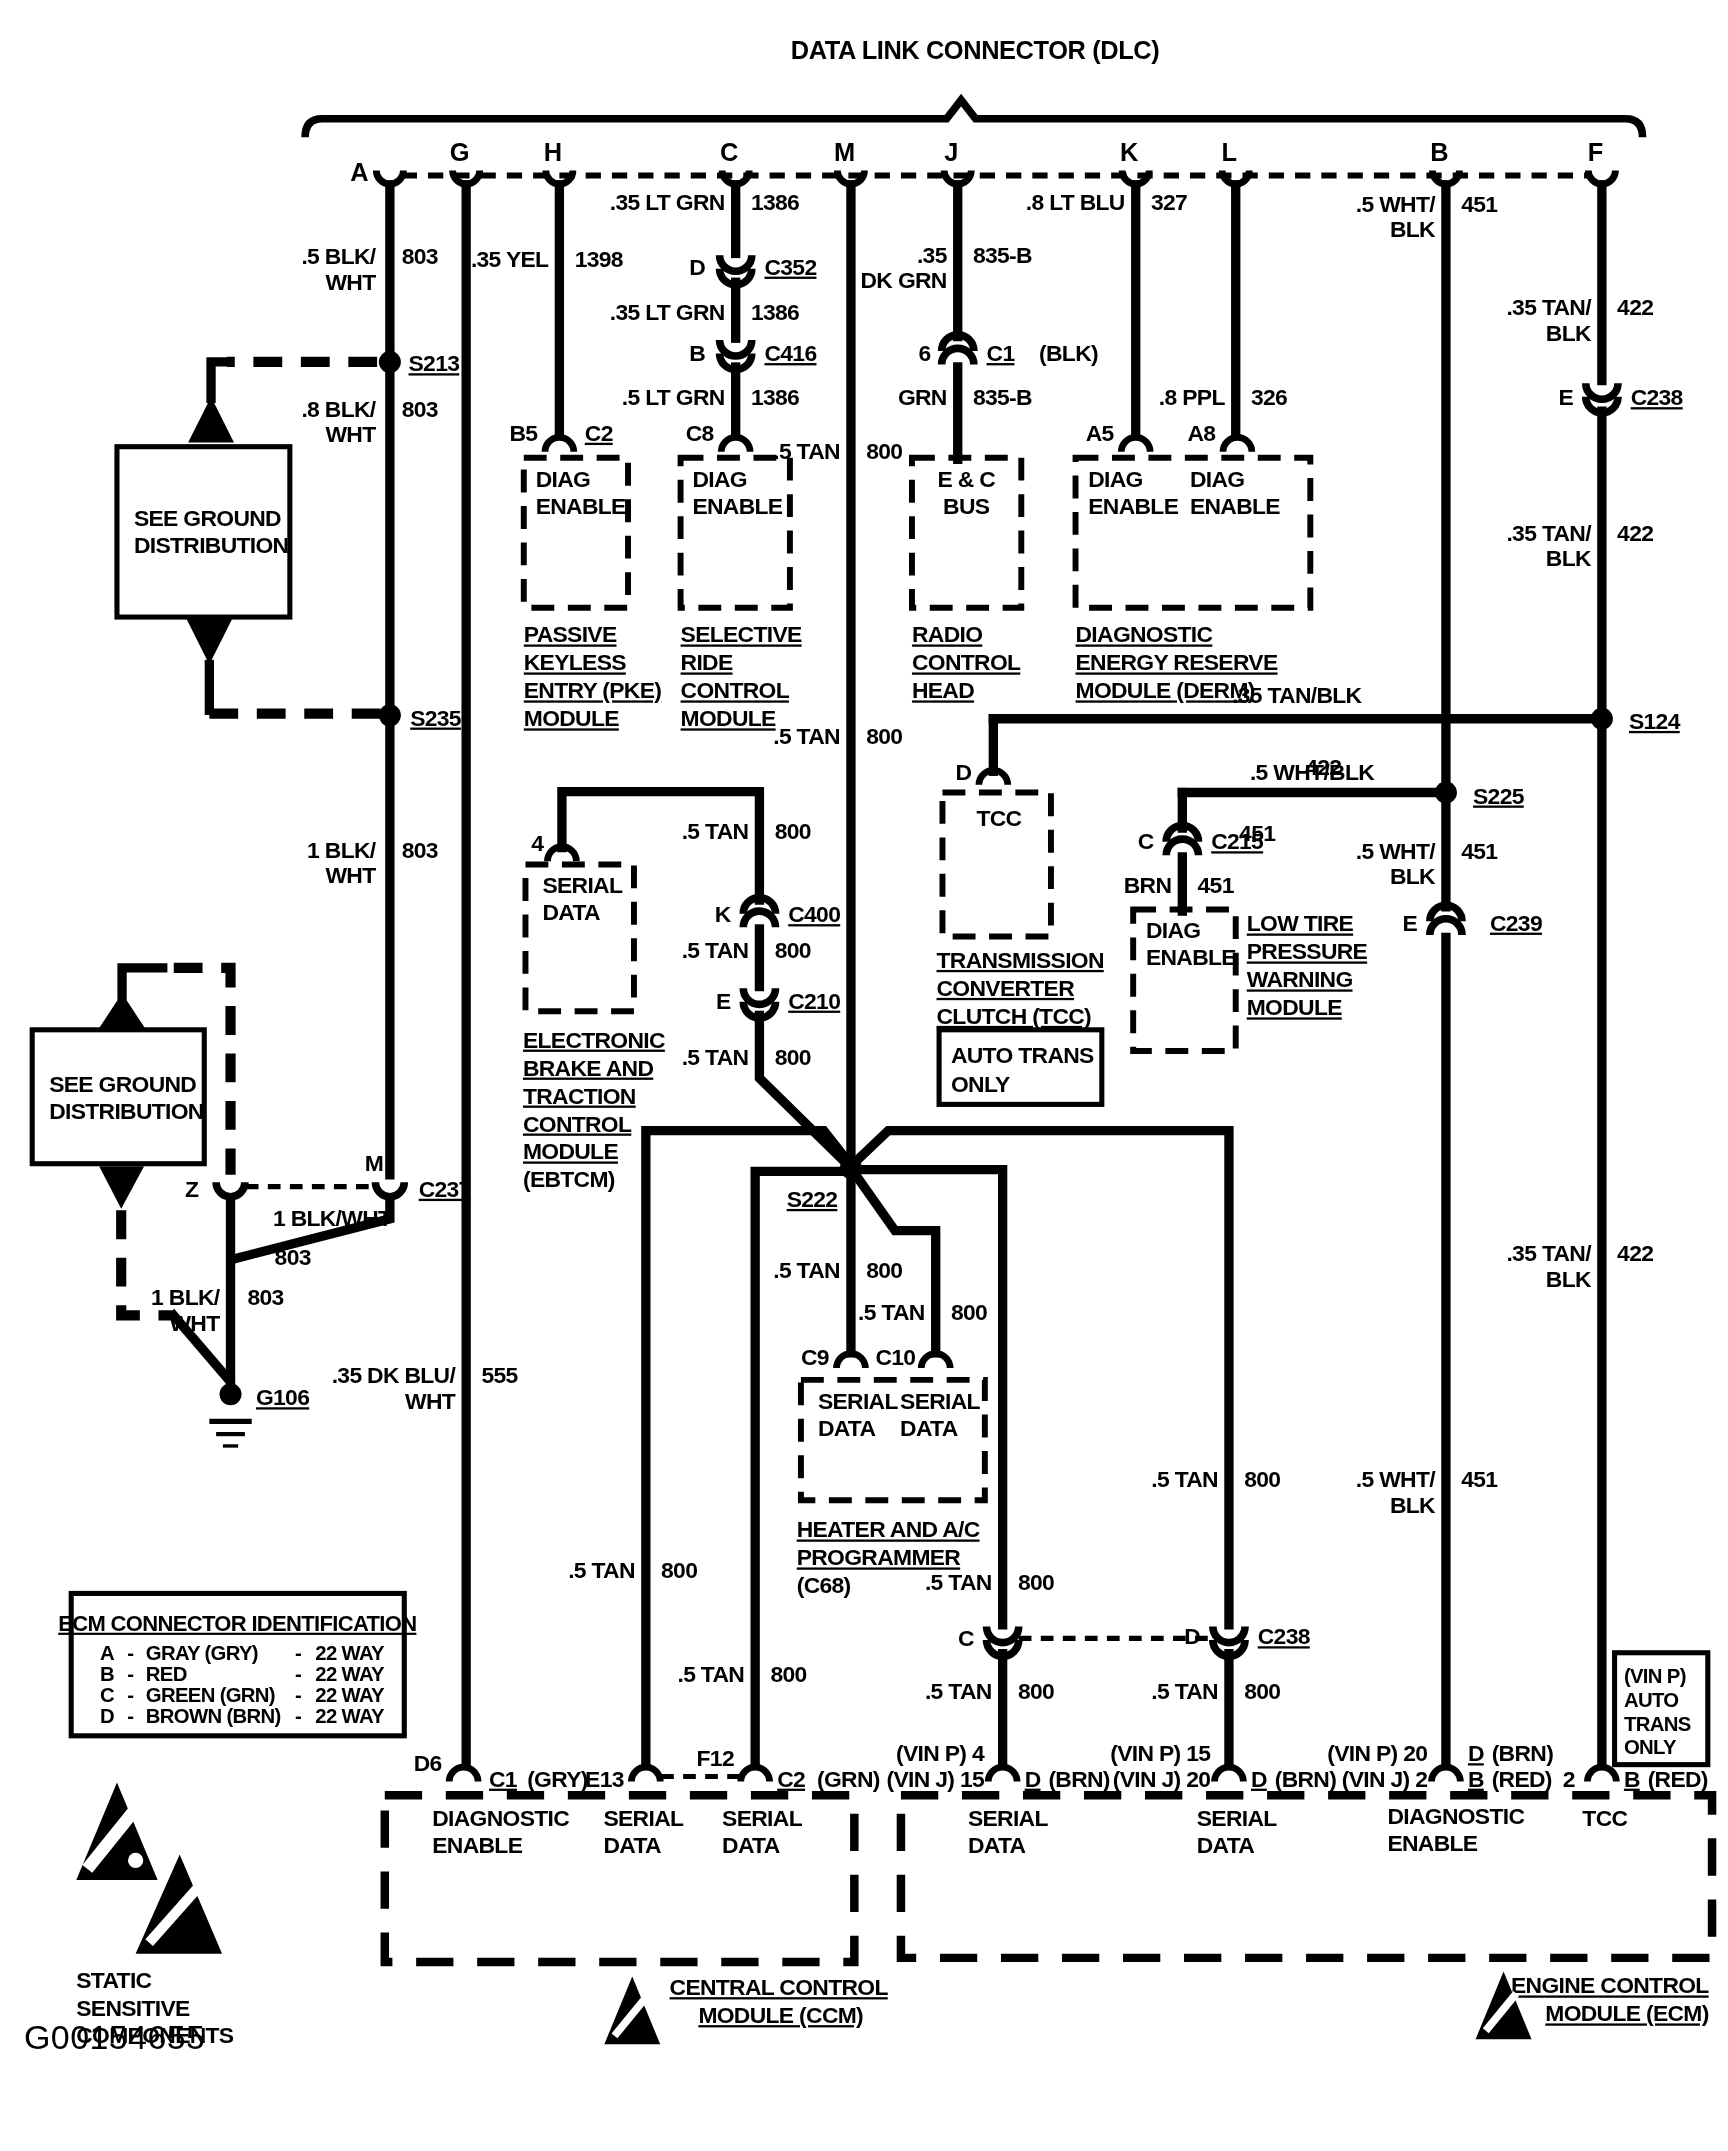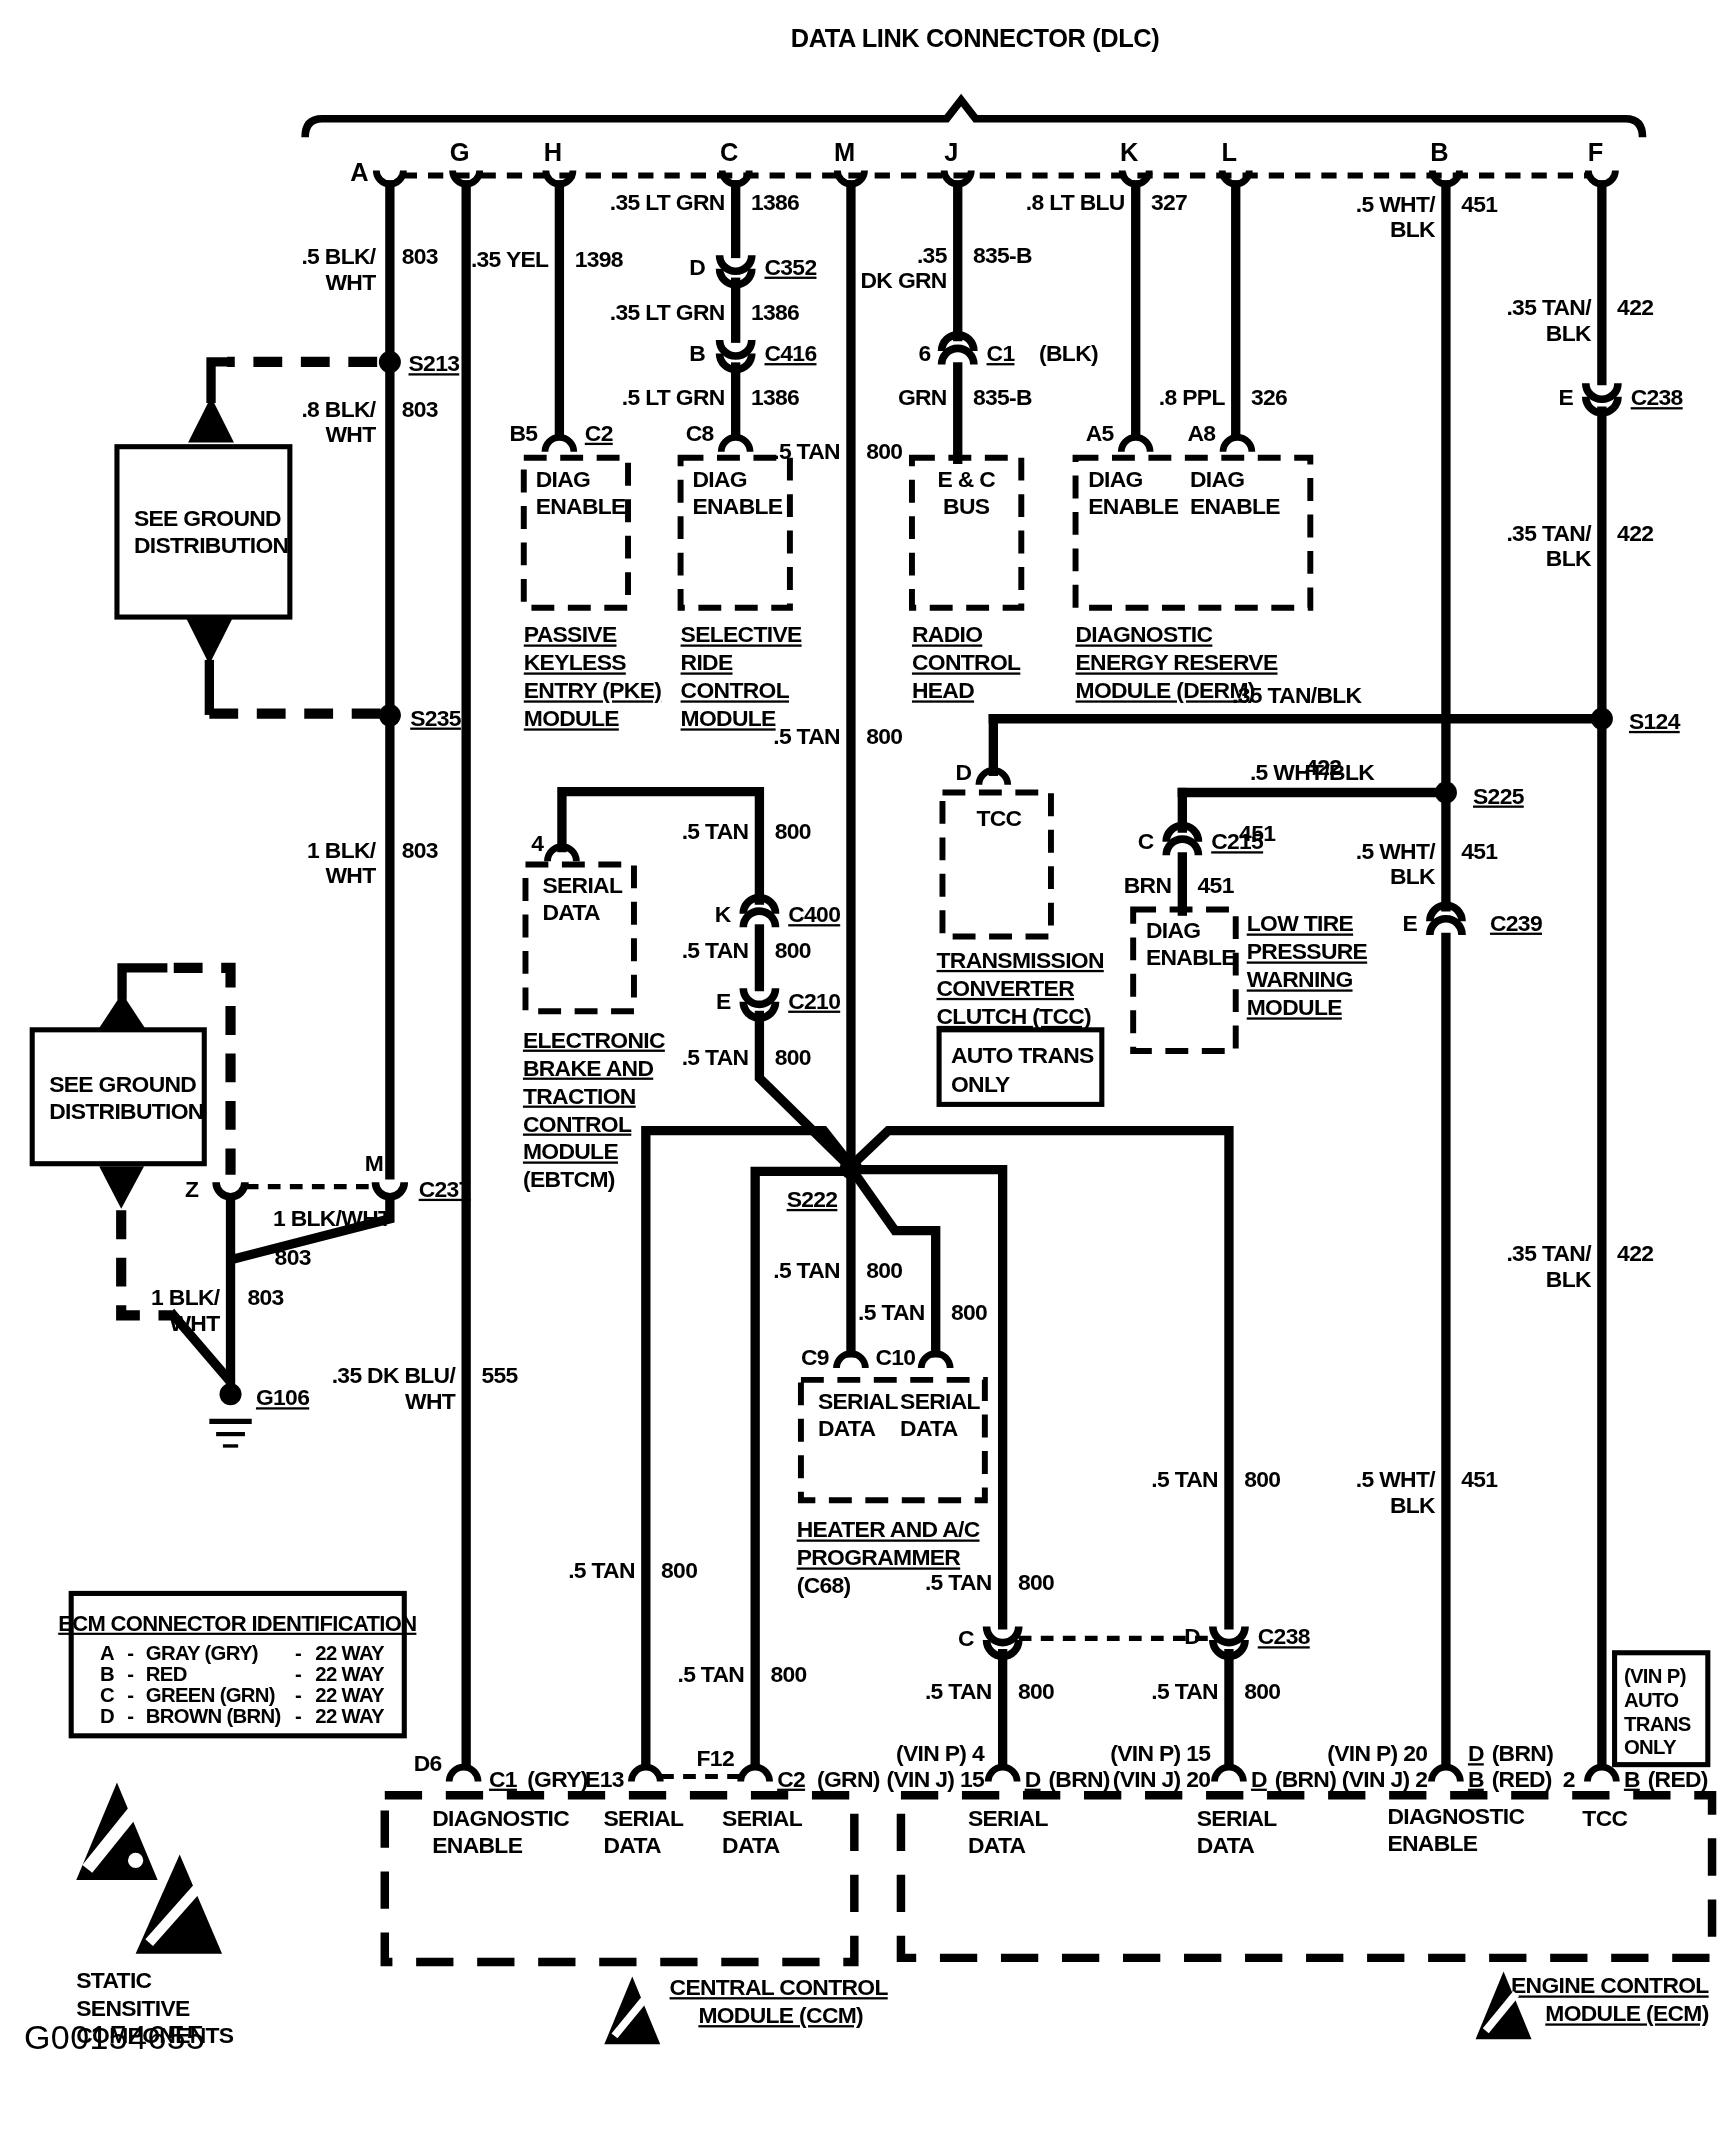--- a/index.html
+++ b/index.html
@@ -1,18 +1,18 @@
 <!DOCTYPE html>
 <html style="font-size:13.6px"><head>
 <meta charset="utf-8">
 <style>
   html,body{margin:0;padding:0;background:#888;}
   .stage{position:relative;width:1729px;height:2152px;background:#ffffff;margin:0 auto;
          font-family:"Liberation Sans",sans-serif;overflow:hidden;}
-  .title{position:absolute;left:636px;top:24px;width:678px;text-align:center;
+  .title{position:absolute;left:636px;top:36px;width:678px;text-align:center;
          font-weight:bold;font-size:25.4px;letter-spacing:-0.4px;color:#000;}
   .figno{position:absolute;left:24px;top:2000px;font-size:34px;color:#000;letter-spacing:0.4px;margin-top:18px;}
   svg{position:absolute;left:0;top:0;}
   text{font-family:"Liberation Sans",sans-serif;font-weight:bold;fill:#000;letter-spacing:-0.8px;}
 </style>
 </head>
 <body>
 
 <div class="stage">
   <div class="title">DATA LINK CONNECTOR (DLC)</div>

